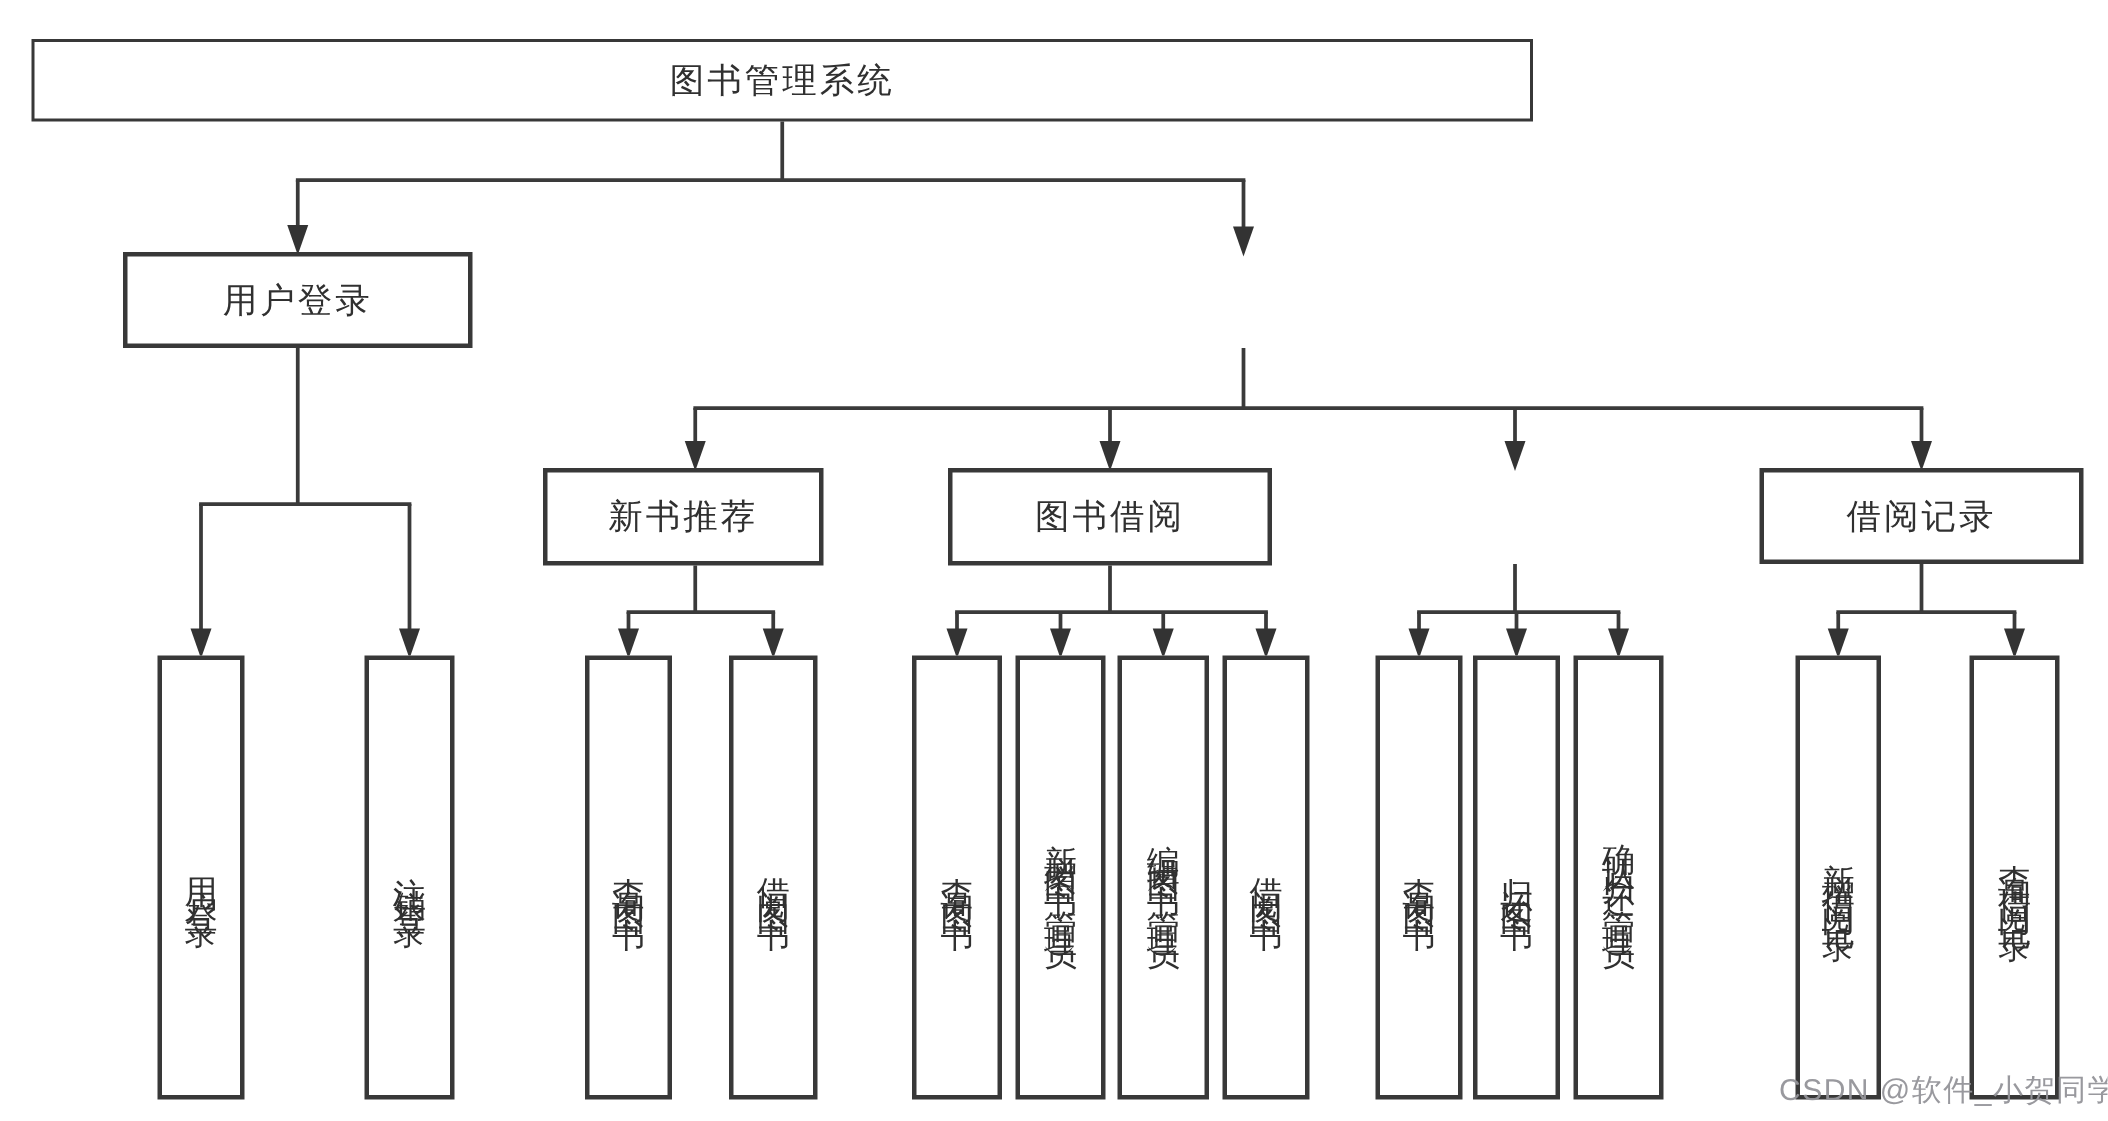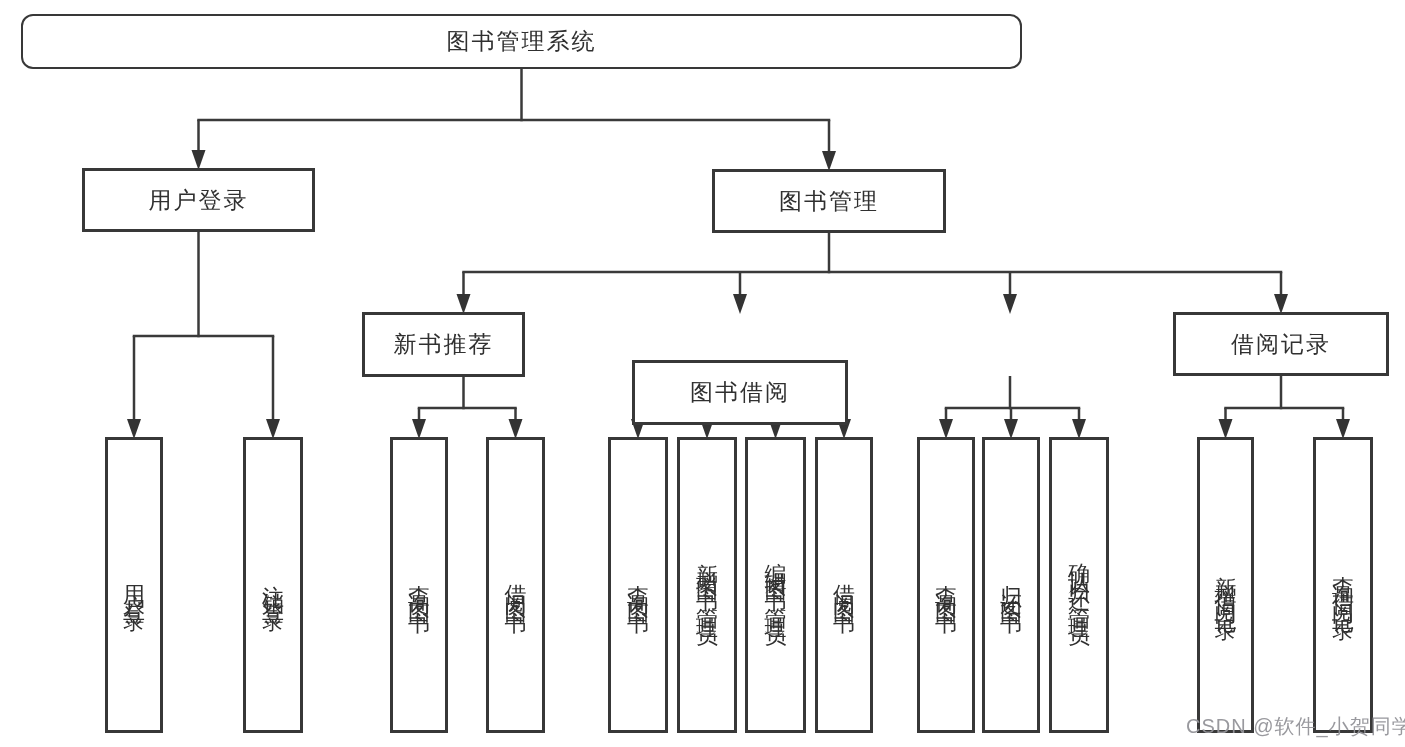--- a/index.html
+++ b/index.html
@@ -108,33 +108,30 @@
       <polygon points="1072,419 1086,419 1079,439" fill="#333333"></polygon>
       <line x1="1281" y1="375" x2="1281" y2="409.25" stroke="#3a3a3a" stroke-width="2.5"></line>
       <line x1="1224.25" y1="408" x2="1344.25" y2="408" stroke="#3a3a3a" stroke-width="2.5"></line>
       <line x1="1225.5" y1="408" x2="1225.5" y2="423" stroke="#3a3a3a" stroke-width="2.5"></line>
       <polygon points="1218.5,419 1232.5,419 1225.5,439" fill="#333333"></polygon>
       <line x1="1343" y1="408" x2="1343" y2="423" stroke="#3a3a3a" stroke-width="2.5"></line>
       <polygon points="1336,419 1350,419 1343,439" fill="#333333"></polygon>
     </svg>
 
   <div id="watermark">CSDN @软件_小贺同学</div>
-<div class="node level-0" style="left: 21px; top: 14px; width: 1001px; height: 55px; border-radius: 12px;">
+<div class="node level-0" style="left: 21px; top: 26px; width: 1001px; height: 55px;">
       <span class="lbl">图书管理系统</span>
     </div>
     <div class="node level-1" style="left: 82px; top: 168px; width: 233px; height: 64px;">
       <span class="lbl">用户登录</span>
     </div>
-    <div class="node level-1" style="left: 712px; top: 169px; width: 234px; height: 64px;">
-      <span class="lbl">图书管理</span>
-    </div>
-    <div class="node level-2" style="left: 362px; top: 312px; width: 163px; height: 65px;">
+    <div class="node level-2" style="left: 362px; top: 312px; width: 187px; height: 65px;">
       <span class="lbl">新书推荐</span>
     </div>
-    <div class="node level-2" style="left: 632px; top: 312px; width: 216px; height: 65px; margin-top: 48px;">
+    <div class="node level-2" style="left: 632px; top: 312px; width: 216px; height: 65px;">
       <span class="lbl">图书借阅</span>
     </div>
     <div class="node level-2" style="left: 1173px; top: 312px; width: 216px; height: 64px;">
       <span class="lbl">借阅记录</span>
     </div>
     <div class="node level-3 v" style="left: 105px; top: 437px; width: 58px; height: 296px;">
       <span class="lbl">用户登录</span>
     </div>
     <div class="node level-3 v" style="left: 243px; top: 437px; width: 60px; height: 296px;">
       <span class="lbl">注销登录</span>

